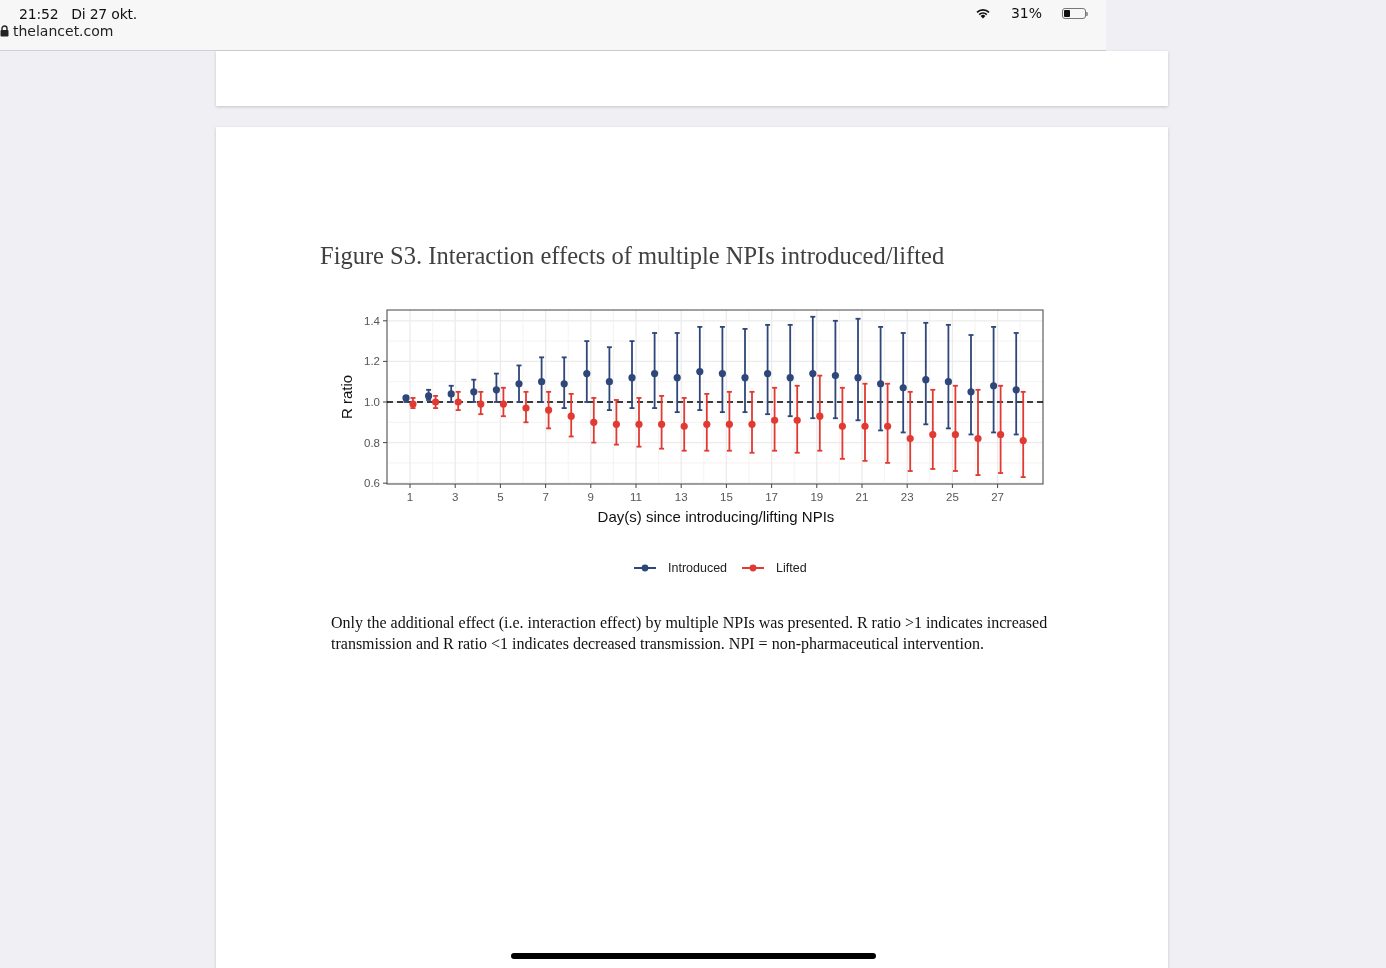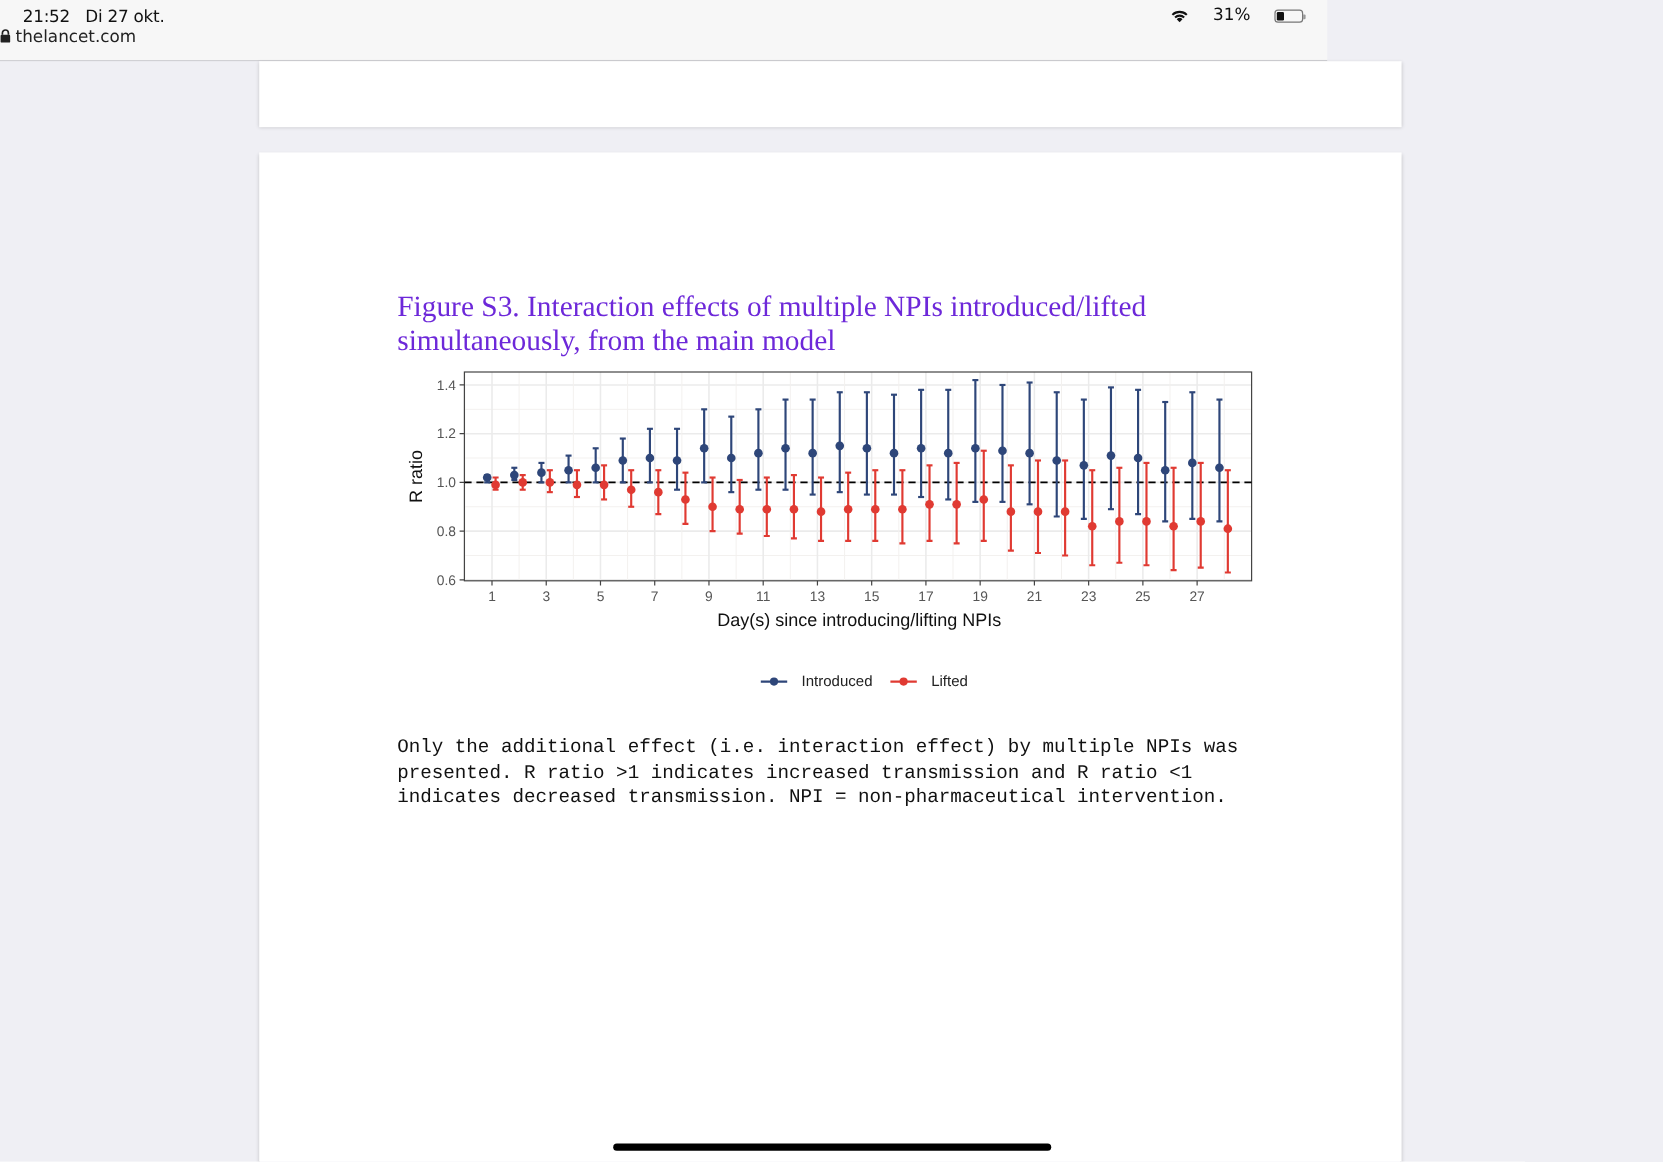--- a/index.html
+++ b/index.html
@@ -34,28 +34,28 @@
     font-size:14px; color:#222; font-family:"DejaVu Sans", sans-serif;
   }
   .url-bar .lock { display:inline-block; vertical-align:-1px; margin-right:4px; }
   .page {
     position:absolute; left:216px; width:952px; background:#fff;
     box-shadow:0 1px 3px rgba(0,0,0,0.18);
   }
   .page-prev { top:51px; height:55px; }
   .page-main { top:127px; height:860px; }
   .fig-title {
-    position:absolute; left:115px; top:114px; width:700px;
+    position:absolute; left:104px; top:114px; width:700px;
     font-family:"Liberation Serif", serif; font-size:24.5px; line-height:29px;
-    color:#6d28d9;
+    color:#404040;
   }
   .chart-svg { position:absolute; left:0; top:0; }
   .caption {
     position:absolute; left:115px; top:486px; width:730px;
-    font-family:Liberation Mono, monospace; font-size:16px; line-height:20.5px; color:#111;
+    font-family:Liberation Serif, serif; font-size:16px; line-height:20.5px; color:#111;
   }
   .home-indicator {
     position:absolute; left:511px; top:953px; width:365px; height:6px;
     border-radius:3px; background:#000;
   }
 </style>
 </head>
 <body>
 
 <div class="topbar">
@@ -80,21 +80,20 @@
       <rect x="0.5" y="5" width="8" height="6.5" rx="1" fill="#222"></rect>
     </svg><span>thelancet.com</span>
   </div>
 </div>
 
 <div class="page page-prev"></div>
 
 <div class="page page-main">
   <div class="fig-title">
     <div>Figure S3. Interaction effects of multiple NPIs introduced/lifted</div>
-    <div>simultaneously, from the main model</div>
   </div>
 
   <svg class="chart-svg" id="chart" width="952" height="470" viewBox="0 0 952 470">
     <g id="grid">
         <rect x="171" y="183" width="656" height="174" fill="#ffffff"></rect>
         <line x1="171" x2="827" y1="335.9" y2="335.9" stroke="#f2f0ee" stroke-width="0.8"></line>
         <line x1="171" x2="827" y1="295.3" y2="295.3" stroke="#f2f0ee" stroke-width="0.8"></line>
         <line x1="171" x2="827" y1="254.70000000000002" y2="254.70000000000002" stroke="#f2f0ee" stroke-width="0.8"></line>
         <line x1="171" x2="827" y1="214.10000000000002" y2="214.10000000000002" stroke="#f2f0ee" stroke-width="0.8"></line>
         <line x1="171" x2="827" y1="356.2" y2="356.2" stroke="#ebebeb" stroke-width="1.3"></line>

